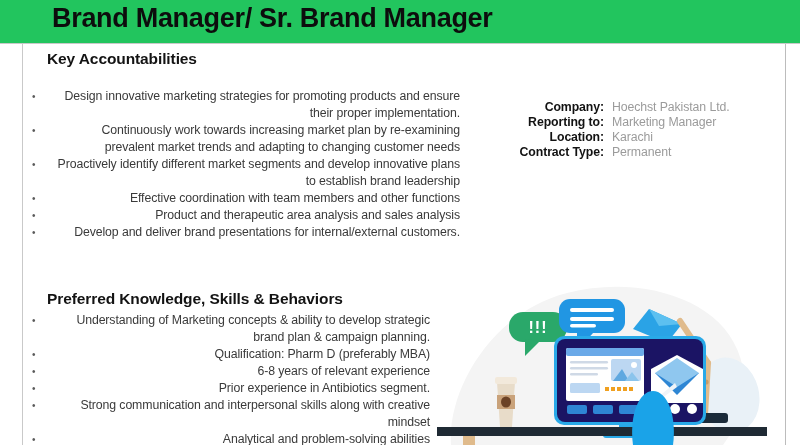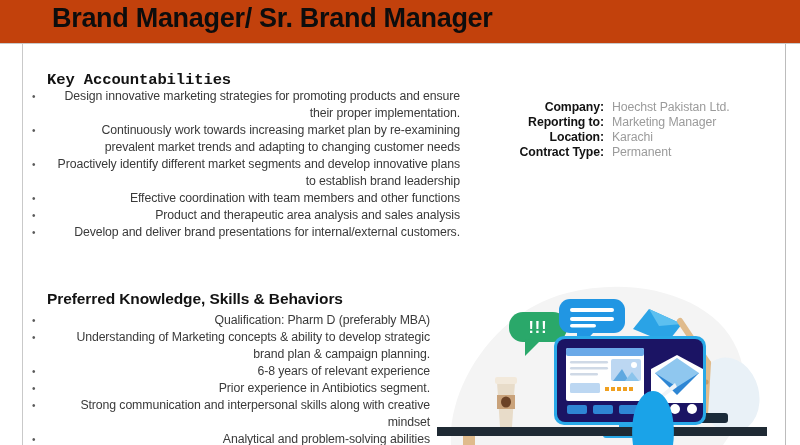--- a/index.html
+++ b/index.html
@@ -7,21 +7,21 @@
   body{
     font-family:"Liberation Sans", sans-serif;
     background:#ffffff;
     overflow:hidden;
     position:relative;
   }
 
   
   #header-band{
     position:absolute; left:0; top:0; width:800px; height:44px;
-    background:#c2410c;
+    background:#22c55e;
     border-bottom:1px solid #c9c9c9;
   }
   #job-title{
     position:absolute; left:52px; top:3px;
     font-size:27px; font-weight:700; color:#0d0d0d;
     letter-spacing:-0.3px; white-space:nowrap;
     font-stretch:condensed;
   }
 
   
@@ -41,21 +41,21 @@
     position:absolute; left:0; top:44px; width:22px; height:401px;
     background:#ffffff;
   }
 
   
   .section-heading{
     position:absolute;
     font-size:15.5px; font-weight:700; color:#131313;
     letter-spacing:-0.1px; white-space:nowrap;
   }
-  #key-heading{ left:47px; top:71px;font-family:Liberation Mono, monospace; }
+  #key-heading{ left:47px; top:50px; }
   #pref-heading{ left:47px; top:290px; }
 
   .bullet-list{ position:absolute; list-style:none; }
   #key-list{ left:30px; top:88px; width:430px; }
   #pref-list{ left:30px; top:312px; width:400px; }
 
   .bullet-item{
     position:relative;
     padding-left:21px;
     font-size:12.3px;
@@ -111,22 +111,22 @@
   <li class="bullet-item">Design innovative marketing strategies for promoting products and ensure their proper implementation.</li>
   <li class="bullet-item">Continuously work towards increasing market plan by re-examining prevalent market trends and adapting to changing customer needs</li>
   <li class="bullet-item">Proactively identify different market segments and develop innovative plans to establish brand leadership</li>
   <li class="bullet-item">Effective coordination with team members and other functions</li>
   <li class="bullet-item">Product and therapeutic area analysis and sales analysis</li>
   <li class="bullet-item">Develop and deliver brand presentations for internal/external customers.</li>
 </ul>
 
 <div class="section-heading" id="pref-heading">Preferred Knowledge, Skills &amp; Behaviors</div>
 <ul class="bullet-list" id="pref-list">
+  <li class="bullet-item">Understanding of Marketing concepts &amp; ability to develop strategic brand plan &amp; campaign planning.</li>
   <li class="bullet-item">Qualification: Pharm D (preferably MBA)</li>
-  <li class="bullet-item">Understanding of Marketing concepts &amp; ability to develop strategic brand plan &amp; campaign planning.</li>
   <li class="bullet-item">6-8 years of relevant experience</li>
   <li class="bullet-item">Prior experience in Antibiotics segment.</li>
   <li class="bullet-item">Strong communication and interpersonal skills along with creative mindset</li>
   <li class="bullet-item">Analytical and problem-solving abilities</li>
   <li class="bullet-item">Willing to be a hardworking</li>
 </ul>
 
 <div id="info-block">
   <div class="info-row">
     <span class="info-label">Company:</span>

